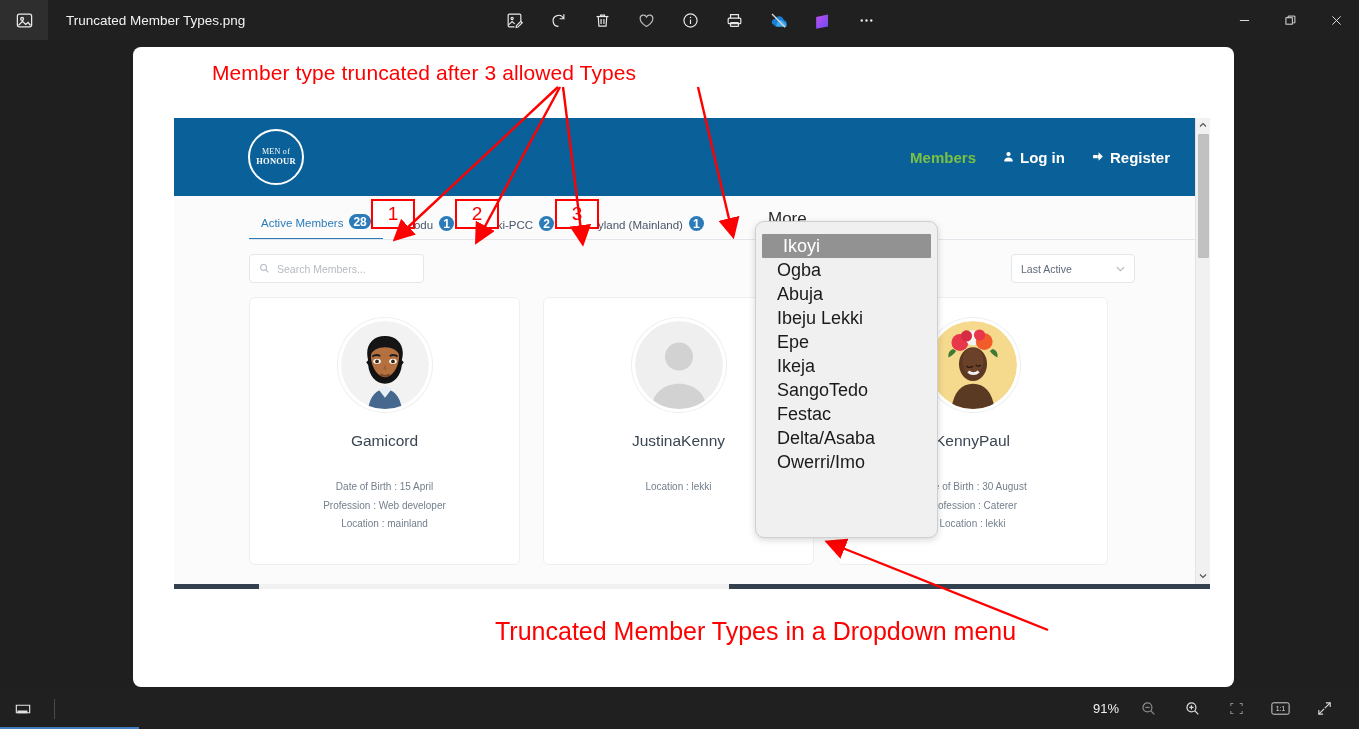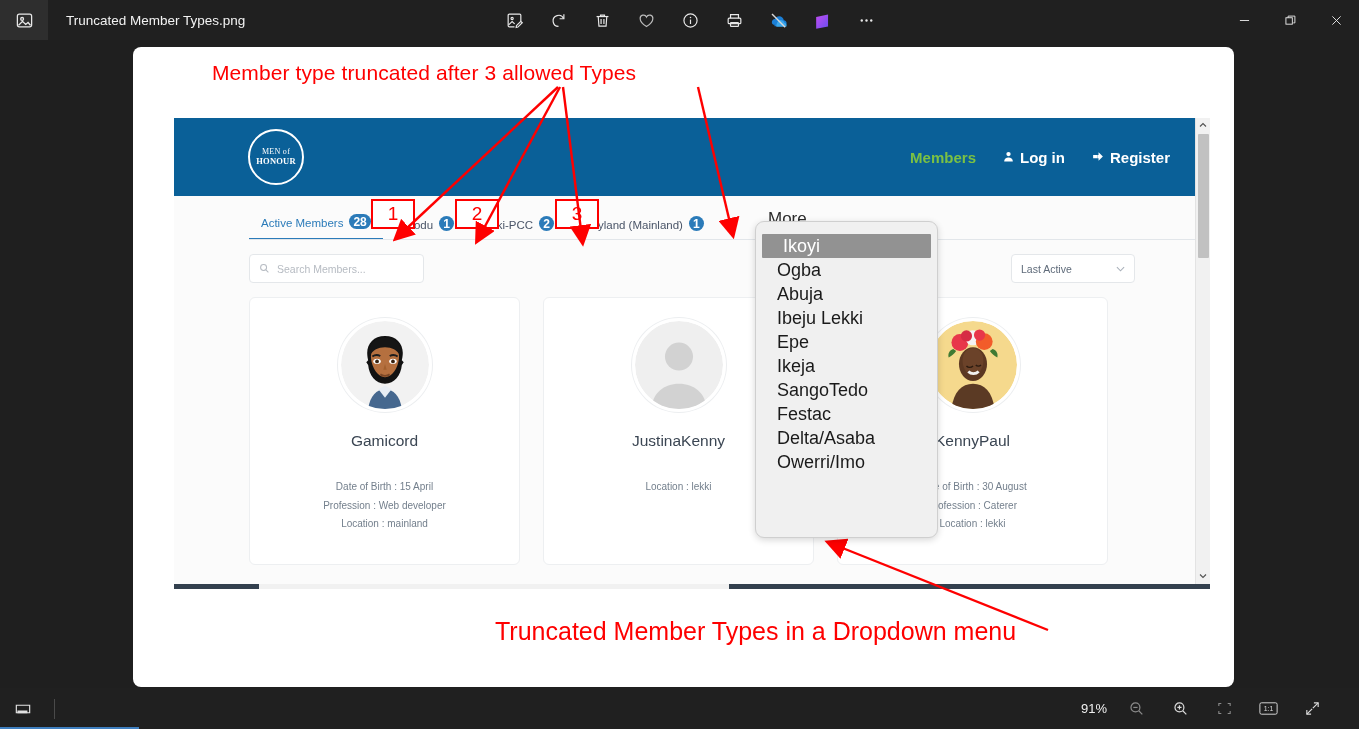--- a/index.html
+++ b/index.html
@@ -46,21 +46,21 @@
   .statusbar {
     position: absolute; bottom: 0; left: 0; width: 1359px; height: 41px;
     background: #202020; display: flex; align-items: center;
   }
   .sb-left { display: flex; align-items: center; padding-left: 8px; }
   .sb-divider {
     width: 1px; height: 20px; background: #4a4a4a; margin-left: 16px;
   }
   .sb-right {
     margin-left: auto; display: flex; align-items: center;
-    gap: 14px; padding-right: 32px;
+    gap: 14px; padding-right: 20px;
   }
   .zoom-label { color: #f0f0f0; font-size: 13px; min-width: 34px; text-align: right; }
   .sb-btn {
     width: 30px; height: 28px; display: flex; align-items: center;
     justify-content: center; color: #dcdcdc; border-radius: 4px;
   }
   .sb-btn.dim { color: #8b8b8b; }
   .taskbar-accent {
     position: absolute; left: 0; bottom: 0; width: 139px; height: 2px;
     background: #3f7fbf;

